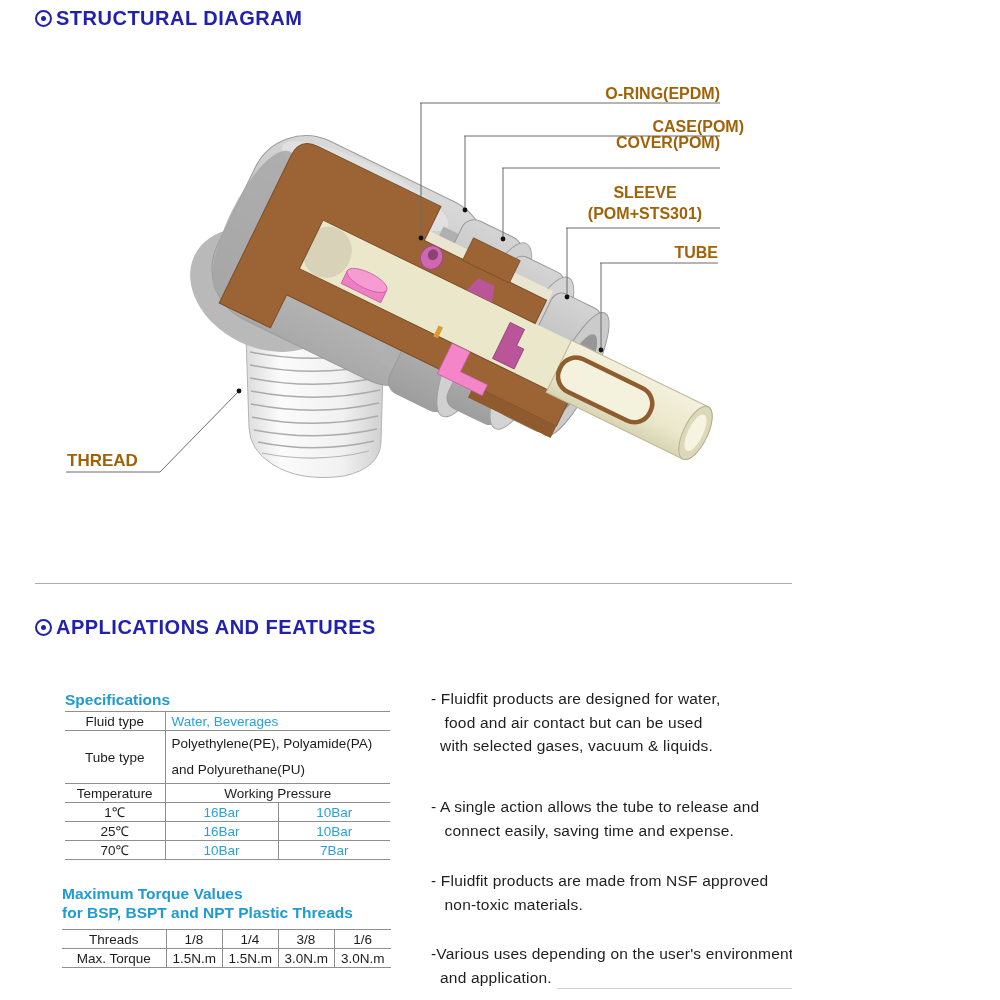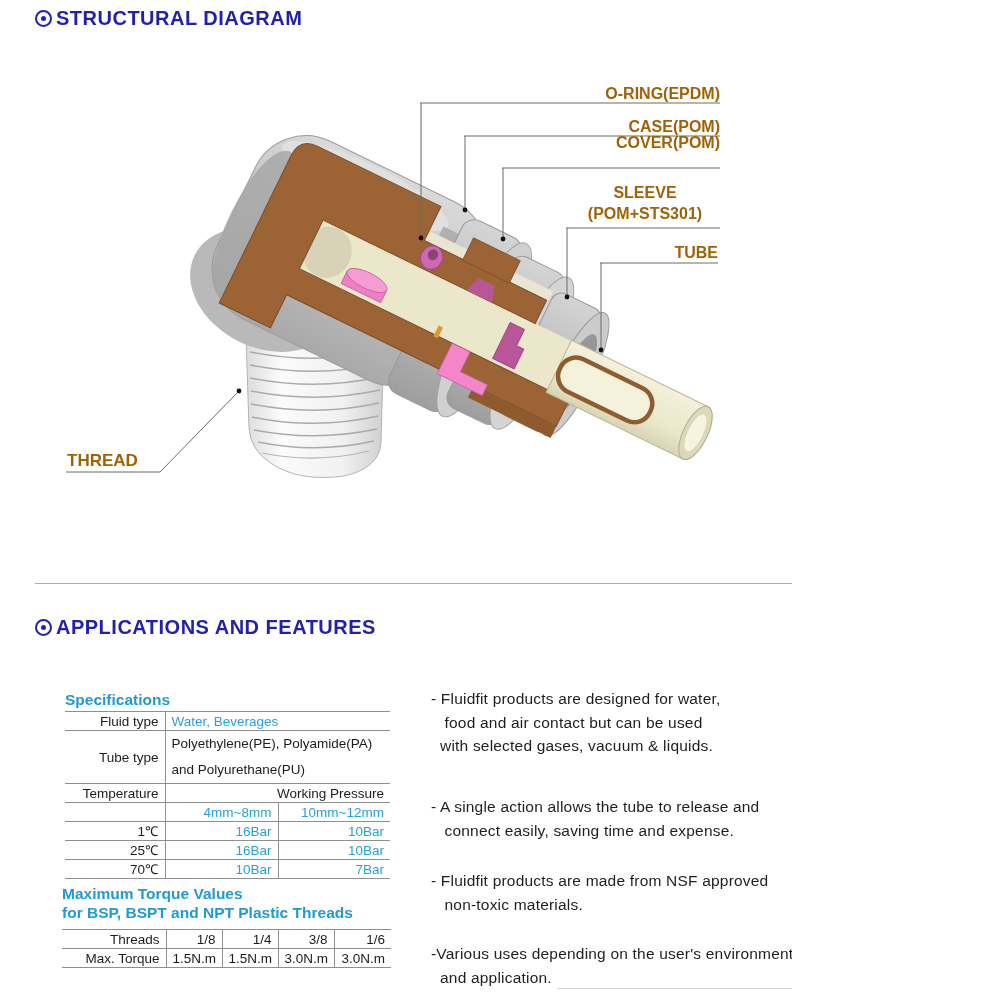--- a/index.html
+++ b/index.html
@@ -14,21 +14,21 @@
   .dlabel{position:absolute;font-size:16px;font-weight:600;color:#a16207;white-space:pre;line-height:21px;}
   .divider{position:absolute;left:35px;width:930px;height:1px;background:#adadad;}
   .subtitle{position:absolute;color:#1f9ad2;font-size:15.5px;font-weight:600;line-height:19px;white-space:pre;}
   table{border-collapse:collapse;table-layout:fixed;font-size:13.5px;color:#1c1c1c;}
   .spec-table{position:absolute;left:65px;top:711px;width:325px;}
   .torque-table{position:absolute;left:62px;top:929px;width:329px;}
   td,th{font-weight:normal;padding:0 6px;border-top:1px solid #8f8f8f;overflow:hidden;}
   .spec-table tr:last-child td, .spec-table tr:last-child th,
   .torque-table tr:last-child td, .torque-table tr:last-child th{border-bottom:1px solid #8f8f8f;}
   .vline{border-left:1px solid #8f8f8f;}
-  .cc{text-align:right;}
+  .cc{text-align:center;}
   .blue{color:#2aa0d8;}
   .feature{position:absolute;left:431px;font-size:15.5px;color:#1e1e1e;line-height:23.5px;
         white-space:pre;letter-spacing:.2px;}
   svg{position:absolute;left:0;top:0;}
   .bottom-rule{position:absolute;top:988px;left:557px;width:443px;height:1px;background:#d2d2d2;}
 </style>
 </head>
 <body>
 
 <div id="page">
@@ -149,21 +149,21 @@
       <circle cx="421" cy="238" r="2.4"></circle>
         <circle cx="465" cy="210" r="2.4"></circle>
       <circle cx="503" cy="239" r="2.4"></circle>
         <circle cx="567" cy="297" r="2.4"></circle>
       <circle cx="601" cy="350" r="2.4"></circle>
         <circle cx="239" cy="391" r="2.4"></circle>
     </g>
   </svg>
 
   <div class="dlabel" style="left:420px;top:83px;width:300px;text-align:right;">O-RING(EPDM)</div>
-  <div class="dlabel" style="left:420px;top:116px;width:300px;text-align:right;">CASE(POM)</div>
+  <div class="dlabel" style="left:420px;top:116px;width:300px;text-align:right;padding-left:24px;">CASE(POM)</div>
   <div class="dlabel" style="left:420px;top:132px;width:300px;text-align:right;">COVER(POM)</div>
   <div class="dlabel" style="left:495px;top:182px;width:300px;text-align:center;">SLEEVE
 (POM+STS301)</div>
   <div class="dlabel" style="left:418px;top:242px;width:300px;text-align:right;">TUBE</div>
   <div class="dlabel" style="left:67px;top:450px;font-size:17px;">THREAD</div>
 
   <div class="divider" style="top:583px;"></div>
 
   <div class="section-heading" style="top:616px;">
     <span class="bullseye"></span>
@@ -183,25 +183,20 @@
       <th class="cc">Fluid type</th>
       <td class="vline blue" colspan="2">Water, Beverages</td>
     </tr>
     <tr style="height:37px;">
       <th class="cc">Tube type</th>
       <td class="vline" colspan="2" style="line-height:26px;">Polyethylene(PE), Polyamide(PA) and Polyurethane(PU)</td>
     </tr>
     <tr style="height:19px;">
       <th class="cc">Temperature</th>
       <td class="vline cc" colspan="2">Working Pressure</td>
-    </tr>
-    <tr style="height:19px;">
-      <th></th>
-      <td class="vline cc blue">4mm~8mm</td>
-      <td class="vline cc blue">10mm~12mm</td>
     </tr>
     <tr style="height:18px;">
       <th class="cc">1℃</th>
       <td class="vline cc blue">16Bar</td>
       <td class="vline cc blue">10Bar</td>
     </tr>
     <tr style="height:18px;">
       <th class="cc">25℃</th>
       <td class="vline cc blue">16Bar</td>
       <td class="vline cc blue">10Bar</td>

